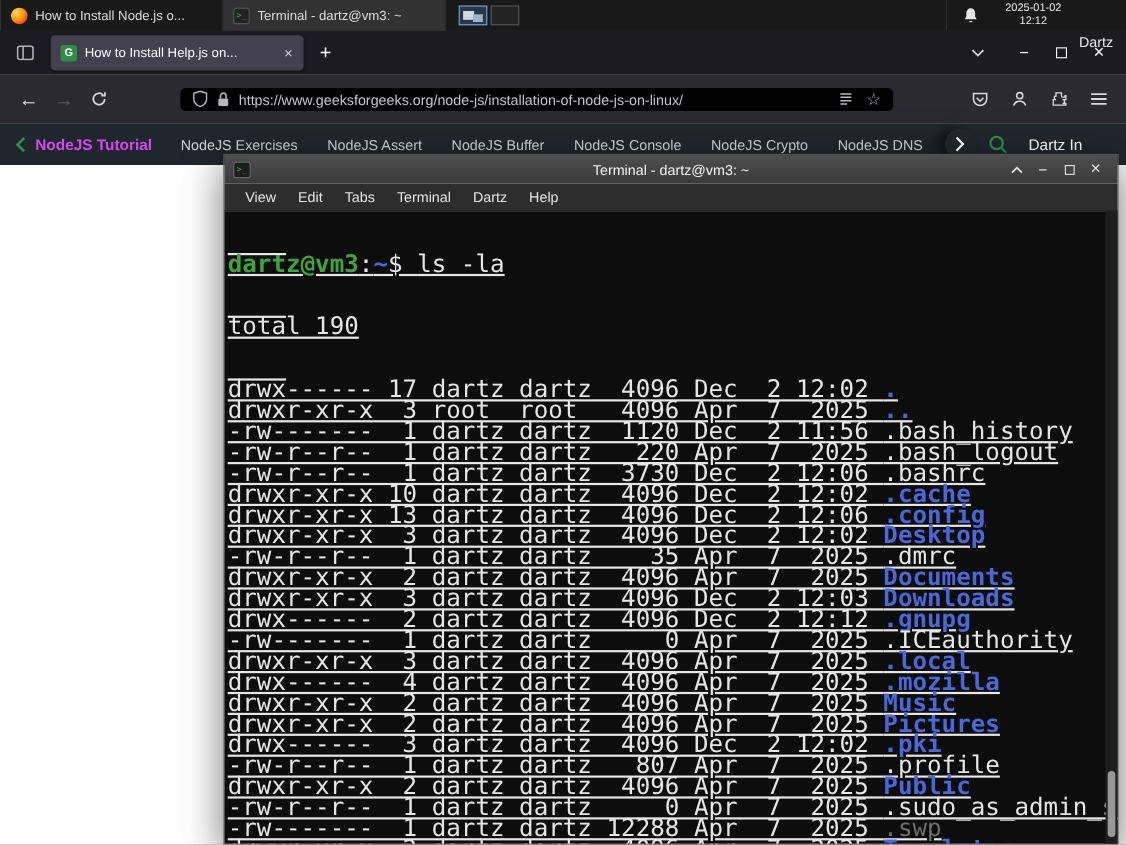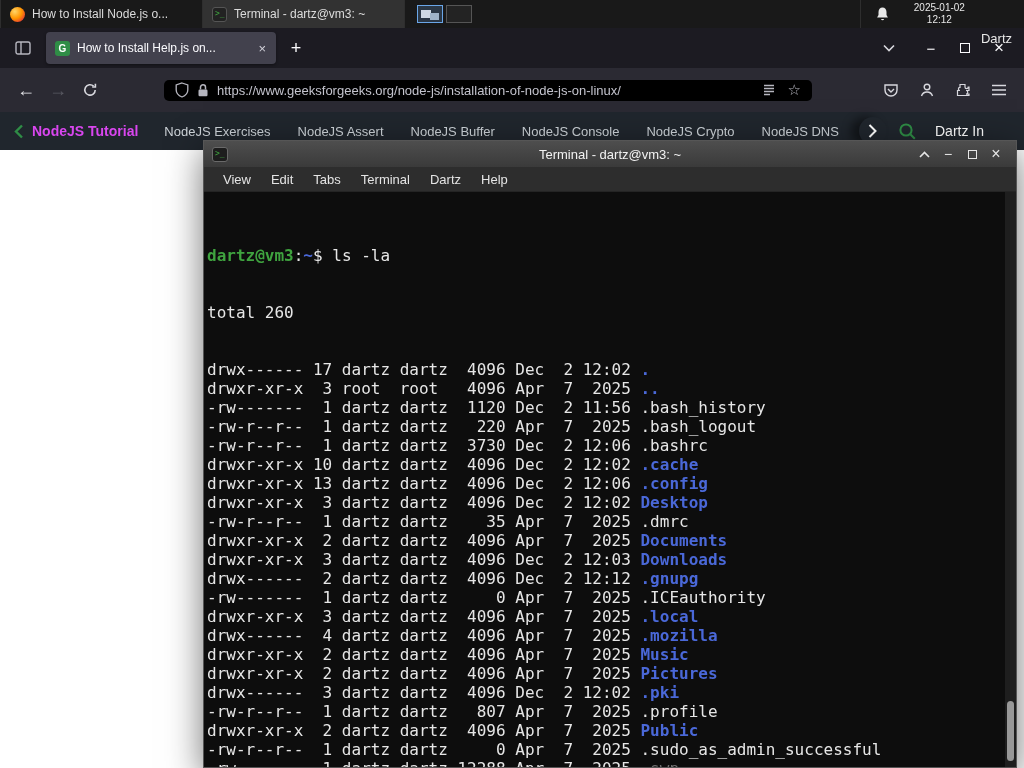--- a/index.html
+++ b/index.html
@@ -86,22 +86,22 @@
   .term-win-icon { width:16px; height:15px; background:#1d1d1d; border:1px solid #6a6a6a; border-radius:3px; position:relative; }
   .term-win-icon::after { content:">_"; position:absolute; left:2px; top:1px; color:#3fa33f; font-size:8px; font-family:"DejaVu Sans Mono", monospace; }
   .term-title { position:absolute; left:50%; transform:translateX(-50%); color:#f2f2f2; font-size:13px; white-space:nowrap; }
   .term-ctrls { margin-left:auto; display:flex; align-items:center; }
   .term-ctrls > span { width:24px; height:22px; display:flex; align-items:center; justify-content:center; color:#e6e6e6; font-size:14px; }
   .term-max-box { width:9px; height:9px; border:1.5px solid #e6e6e6; display:inline-block; }
   .term-menubar { height:25px; background:#2d2d2d; display:flex; align-items:center; padding:0 9px;
     color:#e4e4e4; font-size:13px; flex:0 0 25px; border-bottom:1px solid #242424; }
   .menu-item { padding:3px 10px; }
   .term-body { flex:1; background:var(--term-bg, #0d0d0d); color:var(--term-fg, #e6e6e6); position:relative;
-    font-family:"DejaVu Sans Mono", monospace; font-size:16px; line-height:19px;
-    padding:16px 0 0 3px; white-space:pre; overflow:hidden; }
+    font-family:"DejaVu Sans Mono", monospace; font-size:22px; line-height:19px;
+    padding:1px 0 0 3px; white-space:pre; overflow:hidden;text-decoration:underline; }
   .p-user { color:var(--prompt-green, #3fa33f); font-weight:bold; }
   .p-path { color:var(--dir-color, #4a68d8); font-weight:bold; }
   .f-dir { color:var(--dir-color, #4a68d8); font-weight:bold; }
   .f-dim { color:var(--dim-color, #6f6f6f); }
   .f-file { color:var(--term-fg, #e6e6e6); }
   .term-scrollbar { position:absolute; top:0; right:0; bottom:0; width:11px; background:#1e1e1e; }
   .term-scroll-thumb { position:absolute; right:2px; bottom:6px; width:7px; height:60px; background:#989898; border-radius:4px; }
 </style>
 </head>
 <body>
@@ -271,19 +271,19 @@
   <div class="term-menubar">
       <span class="menu-item">View</span>
       <span class="menu-item">Edit</span>
       <span class="menu-item">Tabs</span>
       <span class="menu-item">Terminal</span>
       <span class="menu-item">Dartz</span>
       <span class="menu-item">Help</span>
     </div>
   <div class="term-body">
     <div class="term-line"><span class="p-user">dartz@vm3</span><span>:</span><span class="p-path">~</span><span>$ </span><span>ls -la</span></div>
-    <div class="term-line">total 260</div>
+    <div class="term-line">total 190</div>
     <div><div class="term-line"><span class="f-pre">drwx------ 17 dartz dartz  4096 Dec  2 12:02 </span><span class="f-dir">.</span></div><div class="term-line"><span class="f-pre">drwxr-xr-x  3 root  root   4096 Apr  7  2025 </span><span class="f-dir">..</span></div><div class="term-line"><span class="f-pre">-rw-------  1 dartz dartz  1120 Dec  2 11:56 </span><span class="f-file">.bash_history</span></div><div class="term-line"><span class="f-pre">-rw-r--r--  1 dartz dartz   220 Apr  7  2025 </span><span class="f-file">.bash_logout</span></div><div class="term-line"><span class="f-pre">-rw-r--r--  1 dartz dartz  3730 Dec  2 12:06 </span><span class="f-file">.bashrc</span></div><div class="term-line"><span class="f-pre">drwxr-xr-x 10 dartz dartz  4096 Dec  2 12:02 </span><span class="f-dir">.cache</span></div><div class="term-line"><span class="f-pre">drwxr-xr-x 13 dartz dartz  4096 Dec  2 12:06 </span><span class="f-dir">.config</span></div><div class="term-line"><span class="f-pre">drwxr-xr-x  3 dartz dartz  4096 Dec  2 12:02 </span><span class="f-dir">Desktop</span></div><div class="term-line"><span class="f-pre">-rw-r--r--  1 dartz dartz    35 Apr  7  2025 </span><span class="f-file">.dmrc</span></div><div class="term-line"><span class="f-pre">drwxr-xr-x  2 dartz dartz  4096 Apr  7  2025 </span><span class="f-dir">Documents</span></div><div class="term-line"><span class="f-pre">drwxr-xr-x  3 dartz dartz  4096 Dec  2 12:03 </span><span class="f-dir">Downloads</span></div><div class="term-line"><span class="f-pre">drwx------  2 dartz dartz  4096 Dec  2 12:12 </span><span class="f-dir">.gnupg</span></div><div class="term-line"><span class="f-pre">-rw-------  1 dartz dartz     0 Apr  7  2025 </span><span class="f-file">.ICEauthority</span></div><div class="term-line"><span class="f-pre">drwxr-xr-x  3 dartz dartz  4096 Apr  7  2025 </span><span class="f-dir">.local</span></div><div class="term-line"><span class="f-pre">drwx------  4 dartz dartz  4096 Apr  7  2025 </span><span class="f-dir">.mozilla</span></div><div class="term-line"><span class="f-pre">drwxr-xr-x  2 dartz dartz  4096 Apr  7  2025 </span><span class="f-dir">Music</span></div><div class="term-line"><span class="f-pre">drwxr-xr-x  2 dartz dartz  4096 Apr  7  2025 </span><span class="f-dir">Pictures</span></div><div class="term-line"><span class="f-pre">drwx------  3 dartz dartz  4096 Dec  2 12:02 </span><span class="f-dir">.pki</span></div><div class="term-line"><span class="f-pre">-rw-r--r--  1 dartz dartz   807 Apr  7  2025 </span><span class="f-file">.profile</span></div><div class="term-line"><span class="f-pre">drwxr-xr-x  2 dartz dartz  4096 Apr  7  2025 </span><span class="f-dir">Public</span></div><div class="term-line"><span class="f-pre">-rw-r--r--  1 dartz dartz     0 Apr  7  2025 </span><span class="f-file">.sudo_as_admin_successful</span></div><div class="term-line"><span class="f-pre">-rw-------  1 dartz dartz 12288 Apr  7  2025 </span><span class="f-dim">.swp</span></div><div class="term-line"><span class="f-pre">drwxr-xr-x  2 dartz dartz  4096 Apr  7  2025 </span><span class="f-dir">Templates</span></div></div>
     <div class="term-scrollbar">
       <div class="term-scroll-thumb"></div>
     </div>
   </div>
 </div>
 
 </body></html>

